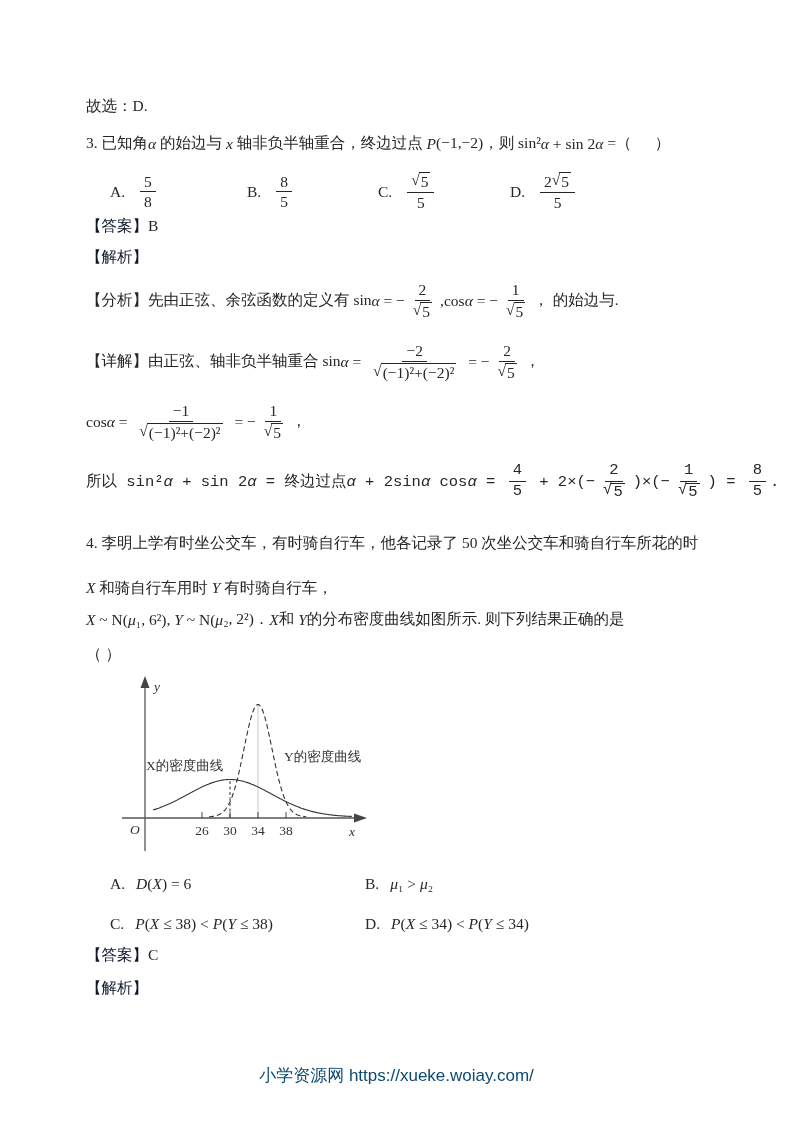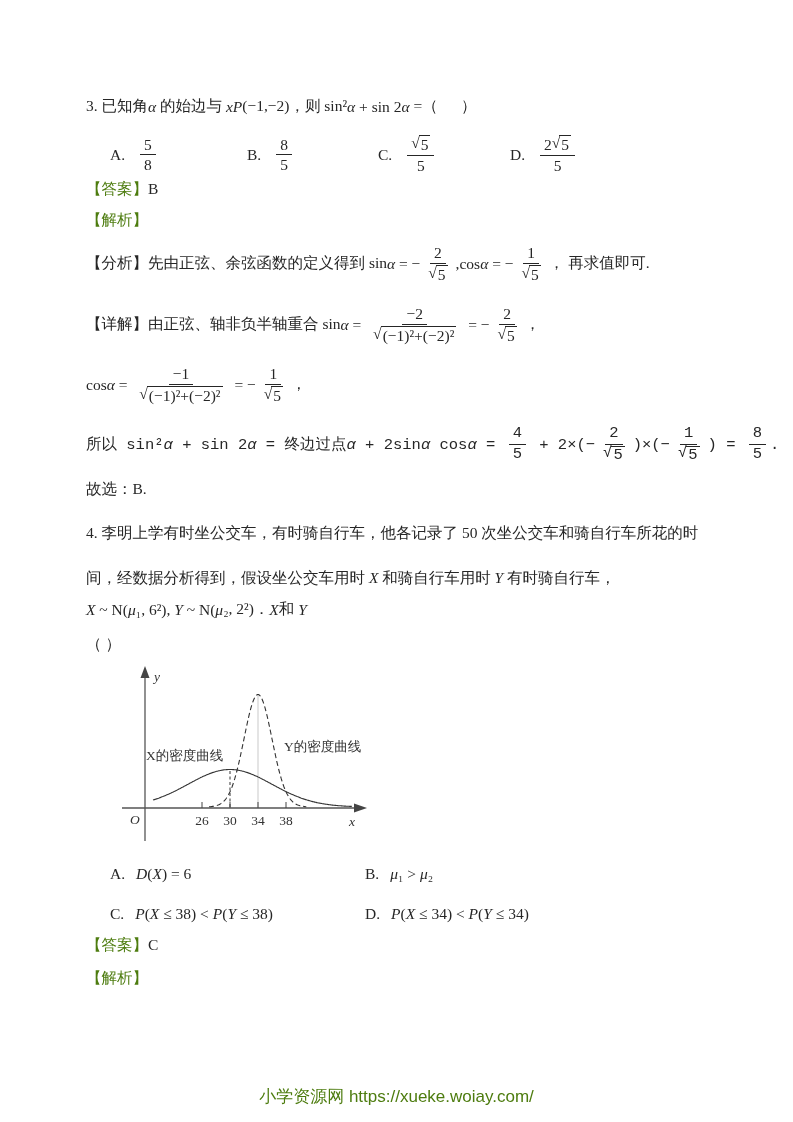--- a/index.html
+++ b/index.html
@@ -15,65 +15,67 @@
   .t{white-space:pre;}
   
   .frac{display:inline-flex;flex-direction:column;align-items:center;vertical-align:middle;margin:0 4px;line-height:1.15;text-align:center;}
   .frac>.num{display:flex;align-items:flex-end;justify-content:center;padding:0 4px 1px;border-bottom:1px solid currentColor;}
   .frac>.den{display:flex;align-items:flex-start;justify-content:center;padding:1px 4px 0;}
   
   .sq{display:inline-flex;align-items:flex-start;white-space:nowrap;}
   .rdx{transform:translateY(-1px);margin-right:-1px;}
   .rbar{border-top:1px solid currentColor;padding:0 2px;}
   
-  .mark{color:#4d7c0f;}
+  .mark{color:#0f172a;}
   .ansline{display:flex;align-items:center;}
   
   #t-guxuan2{margin-bottom:16px;}
   #q3-stem{margin-bottom:18px;}
   #q3-options{display:grid;grid-template-columns:137px 131px 132px auto;padding-left:24px;margin-bottom:4px;}
   .opt{display:flex;align-items:center;gap:11px;}
   #q3-answer{margin-bottom:10px;}
   #q3-jiexi{margin-bottom:6px;}
   #q3-fenxi{min-height:54px;margin-bottom:6px;}
   #q3-det1{min-height:56px;margin-bottom:4px;}
   #q3-det2{min-height:56px;margin-bottom:4px;}
   #q3-det3{min-height:56px;margin-bottom:6px;font-family:Liberation Mono, monospace;}
   #t-guxuan3{margin-bottom:16px;}
   #q4-s1,#q4-s2{line-height:24px;margin-bottom:6px;margin-top:21px;}
   #q4-s3{min-height:28px;margin-bottom:10px;}
   #q4-s4{margin-bottom:8px;}
   #chart-wrap{margin-left:22px;margin-bottom:8px;}
   #q4-options{display:grid;grid-template-columns:255px auto;row-gap:22px;padding-left:24px;margin-bottom:12px;}
   #q4-answer{margin-bottom:12px;}
   #q4-jiexi{margin-bottom:0;}
-  .footer{position:absolute;left:0;right:0;bottom:14px;text-align:center;
-    font-family:"Liberation Sans","DejaVu Sans",sans-serif;font-size:17px;color:#4d7c0f;}
+  .footer{position:absolute;left:0;right:0;bottom:35px;text-align:center;
+    font-family:"Liberation Sans","DejaVu Sans",sans-serif;font-size:17px;color:#0c4a6e;}
   
   #density-chart .ax{stroke:#555;stroke-width:1.3;fill:none;}
   #density-chart .axf{fill:#444;}
   #density-chart .curve{fill:none;stroke:#333;stroke-width:1.1;}
   #density-chart .dash{stroke-dasharray:5 3;}
   #density-chart .gdash{stroke:#333;stroke-width:1;stroke-dasharray:3 2.5;}
   #density-chart .glight{stroke:#c9c9c9;stroke-width:1;}
   #density-chart .tick{stroke:#444;stroke-width:1;}
   #density-chart text{font-family:"Liberation Serif","DejaVu Serif",serif;font-size:13.5px;fill:#333;}
   #density-chart .it{font-style:italic;}
 </style>
 </head>
 <body>
 
 <div class="page">
 
+  <div class="l" id="t-guxuan2">故选：D.</div>
 
   <div class="mline l" id="q3-stem">
       <span class="t">3. 已知角</span>
       <span class="i">α</span>
       <span class="t"> 的始边与 </span>
       <span class="i">x</span>
+      <span class="t"> 轴非负半轴重合，终边过点 </span>
       <span class="i">P</span>
       <span class="t">(−1,−2)，则 sin²</span>
       <span class="i">α</span>
       <span class="t"> + sin 2</span>
       <span class="i">α</span>
       <span class="t"> =（      ）</span>
     </div>
 
   <div id="q3-options">
     <div class="opt">
@@ -139,21 +141,21 @@
 
   <div class="ansline" id="q3-answer">
     <span class="mark">【答案】</span>
     <span>B</span>
   </div>
   <div class="l" id="q3-jiexi">
     <span class="mark">【解析】</span>
   </div>
 
   <div class="mline l" id="q3-fenxi">
-      <span class="t">【分析】先由正弦、余弦函数的定义得到 sin</span>
+      <span class="t">【分析】先由正弦、余弦函数的定义有 sin</span>
       <span class="i">α</span>
       <span class="t"> = −</span>
       <span class="frac">
         <span class="num">
           <span class="t">2</span>
         </span>
         <span class="den">
           <span class="sq">
             <span class="rdx">√</span>
             <span class="rbar">5</span>
@@ -167,21 +169,21 @@
         <span class="num">
           <span class="t">1</span>
         </span>
         <span class="den">
           <span class="sq">
             <span class="rdx">√</span>
             <span class="rbar">5</span>
           </span>
         </span>
       </span>
-      <span class="t">， 再求值即可.</span>
+      <span class="t">， 的始边与.</span>
     </div>
   <div class="mline l" id="q3-det1">
       <span class="t">【详解】由正弦、轴非负半轴重合 sin</span>
       <span class="i">α</span>
       <span class="t"> = </span>
       <span class="frac">
         <span class="num">
           <span class="t">−2</span>
         </span>
         <span class="den">
@@ -282,42 +284,41 @@
       <span class="frac">
         <span class="num">
           <span class="t">8</span>
         </span>
         <span class="den">
           <span class="t">5</span>
         </span>
       </span>
       <span class="t">.</span>
     </div>
-  <div class="l" id="t-guxuan3">故选：B.</div>
 
   <div class="l" id="q4-s1">4. 李明上学有时坐公交车，有时骑自行车，他各记录了 50 次坐公交车和骑自行车所花的时</div>
   <div class="mline l" id="q4-s2">
-      <span class="t">间，经数据分析得到，假设坐公交车用时 </span>
       <span class="i">X</span>
       <span class="t"> 和骑自行车用时 </span>
       <span class="i">Y</span>
       <span class="t"> 有时骑自行车，</span>
     </div>
   <div class="mline l" id="q4-s3">
       <span class="i">X</span>
       <span class="t"> ~ N(</span>
       <span class="i">μ</span>
       <span class="t">₁, 6²), </span>
       <span class="i">Y</span>
       <span class="t"> ~ N(</span>
       <span class="i">μ</span>
       <span class="t">₂, 2²)．</span>
       <span class="i">X</span>
       <span class="t">和 </span>
       <span class="i">Y</span>
+      <span class="t">的分布密度曲线如图所示. 则下列结果正确的是</span>
     </div>
   <div class="l" id="q4-s4">（      ）</div>
 
   <div id="chart-wrap">
     <svg id="density-chart" viewBox="0 0 300 190" width="300" height="190">
       <g>
         <line class="ax" x1="37" y1="178" x2="37" y2="12"></line>
         <polygon class="axf" points="37,3 32.5,15 41.5,15"></polygon>
         <line class="ax" x1="14" y1="145" x2="250" y2="145"></line>
         <polygon class="axf" points="259,145 246,140.5 246,149.5"></polygon>

